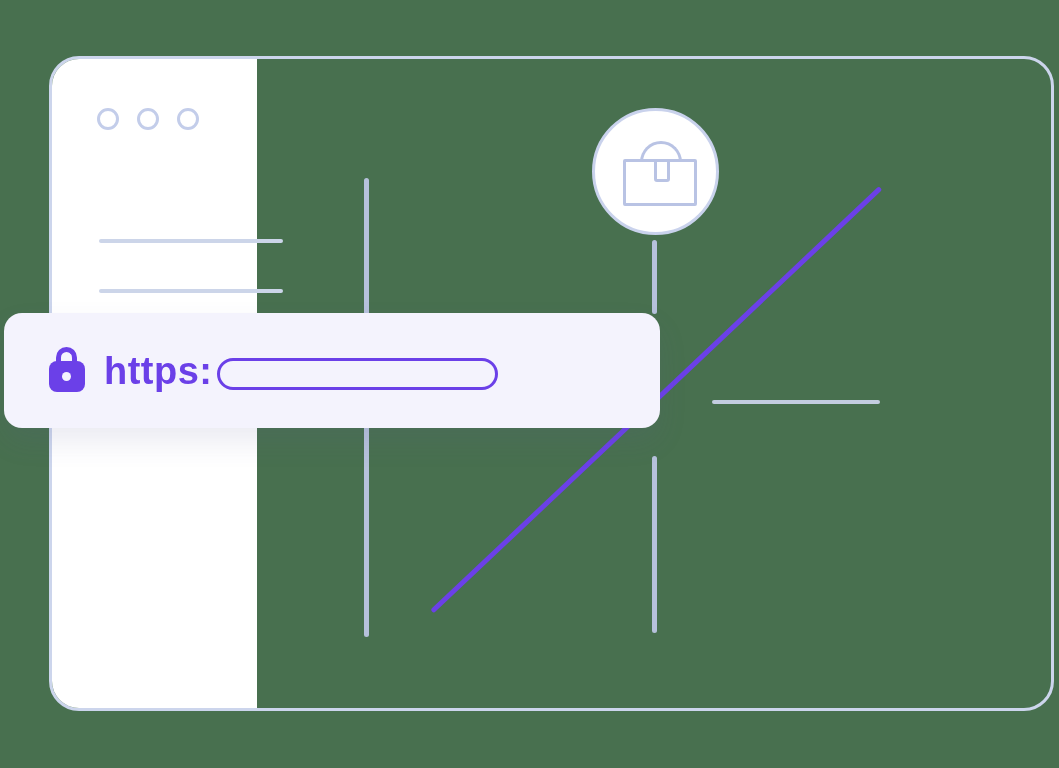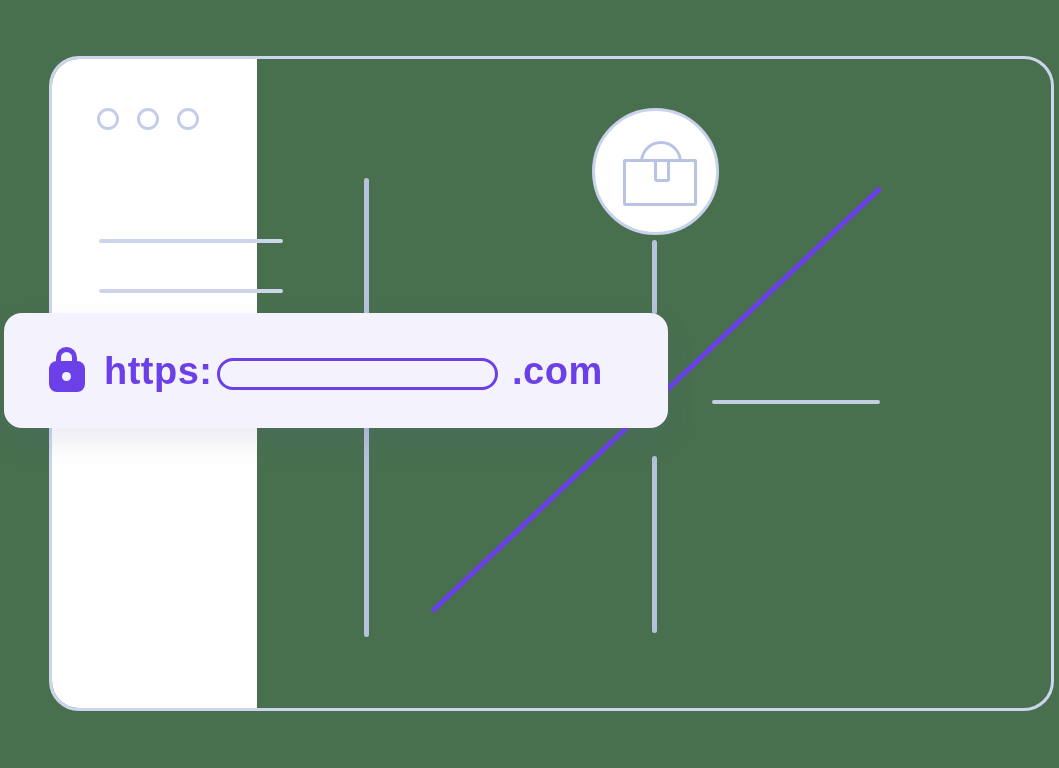--- a/index.html
+++ b/index.html
@@ -83,21 +83,20 @@
     position:absolute;left:59px;top:48px;width:16px;height:23px;box-sizing:border-box;
     border:3px solid var(--c-badge-stroke);border-top:3px solid var(--c-badge-stroke);
     background:#ffffff;border-radius:0 0 3px 3px;
   }
 
   
   .address-bar{
     position:absolute;left:4px;top:313px;width:656px;height:115px;
     background:var(--c-bar-bg);border-radius:18px;
     box-shadow:0 14px 28px rgba(90,90,150,0.12);
-    padding-left:8px;
   }
   .lock-shackle{
     position:absolute;left:52px;top:34px;width:21px;height:19px;box-sizing:border-box;
     border:5px solid var(--c-accent);border-bottom:none;
     border-radius:11px 11px 0 0;
   }
   .lock-body{
     position:absolute;left:45px;top:48px;width:36px;height:31px;
     background:var(--c-accent);border-radius:8px;
   }
@@ -141,16 +140,15 @@
     <span class="bc-body"></span>
     <span class="bc-latch"></span>
   </div>
 
   <div class="address-bar">
     <span class="lock-shackle"></span>
     <span class="lock-body"></span>
     <span class="lock-keyhole"></span>
     <span class="url-text protocol">https:</span>
     <span class="domain-pill"></span>
-    <span class="url-text tld">.com</span>
   </div>
 
 </div>
 
 </body></html>

